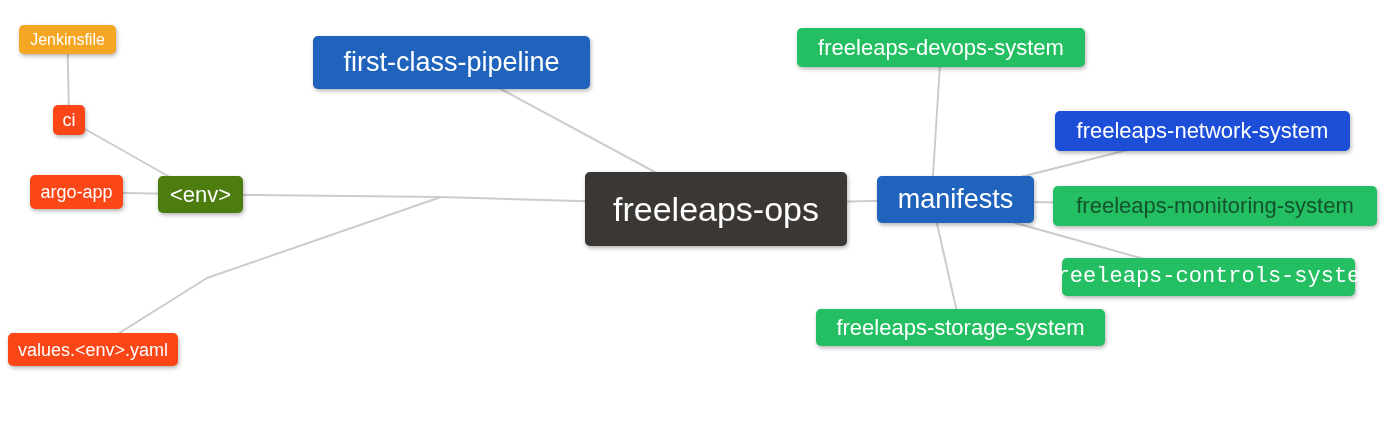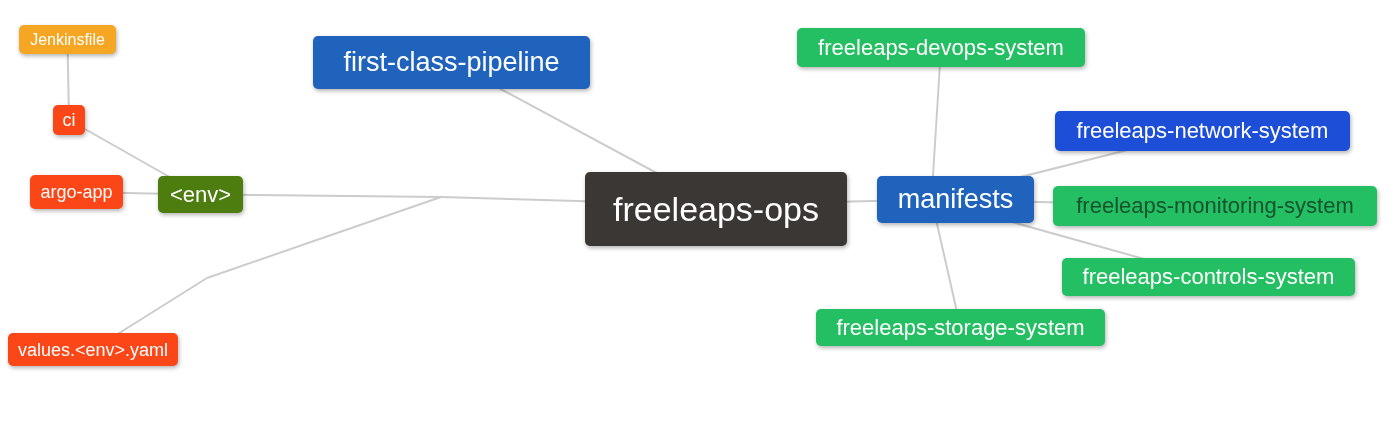--- a/index.html
+++ b/index.html
@@ -49,15 +49,15 @@
     <div class="node" style="left: 53px; top: 105px; width: 32px; height: 30px; font-size: 18px; background: rgb(251, 70, 23); color: rgb(255, 255, 255);">ci</div>
     <div class="node" style="left: 30px; top: 175px; width: 93px; height: 34px; font-size: 18px; background: rgb(251, 70, 23); color: rgb(255, 255, 255);">argo-app</div>
     <div class="node" style="left: 158px; top: 176px; width: 85px; height: 37px; font-size: 22px; background: #4d7c0f; color: rgb(255, 255, 255);">&lt;env&gt;</div>
     <div class="node" style="left: 8px; top: 333px; width: 170px; height: 33px; font-size: 18px; background: rgb(251, 70, 23); color: rgb(255, 255, 255);">values.&lt;env&gt;.yaml</div>
     <div class="node" style="left: 313px; top: 36px; width: 277px; height: 53px; font-size: 27px; background: rgb(32, 99, 189); color: rgb(255, 255, 255);">first-class-pipeline</div>
     <div class="node" style="left: 585px; top: 172px; width: 262px; height: 74px; font-size: 34px; background: rgb(58, 55, 52); color: rgb(255, 255, 255);">freeleaps-ops</div>
     <div class="node" style="left: 853px; top: 176px; width: 157px; height: 47px; font-size: 27px; background: rgb(32, 99, 189); color: rgb(255, 255, 255); margin-left: 24px;">manifests</div>
     <div class="node" style="left: 797px; top: 28px; width: 288px; height: 39px; font-size: 22px; background: rgb(35, 191, 98); color: rgb(255, 255, 255);">freeleaps-devops-system</div>
     <div class="node" style="left: 1055px; top: 111px; width: 295px; height: 40px; font-size: 22px; background: #1d4ed8; color: rgb(255, 255, 255);">freeleaps-network-system</div>
     <div class="node" style="left: 1053px; top: 186px; width: 324px; height: 40px; font-size: 22px; background: rgb(35, 191, 98); color: #14532d;">freeleaps-monitoring-system</div>
-    <div class="node" style="left: 1062px; top: 258px; width: 293px; height: 38px; font-size: 22px; background: rgb(35, 191, 98); color: rgb(255, 255, 255);">freeleaps-controls-system</div>
+    <div class="node" style="left: 1062px; top: 258px; width: 293px; height: 38px; font-size: 22px; background: rgb(35, 191, 98); color: rgb(255, 255, 255); font-family: Liberation Mono, monospace;">freeleaps-controls-system</div>
     <div class="node" style="left: 816px; top: 309px; width: 289px; height: 37px; font-size: 22px; background: rgb(35, 191, 98); color: rgb(255, 255, 255);">freeleaps-storage-system</div>
   </div>
 
 </body></html>

